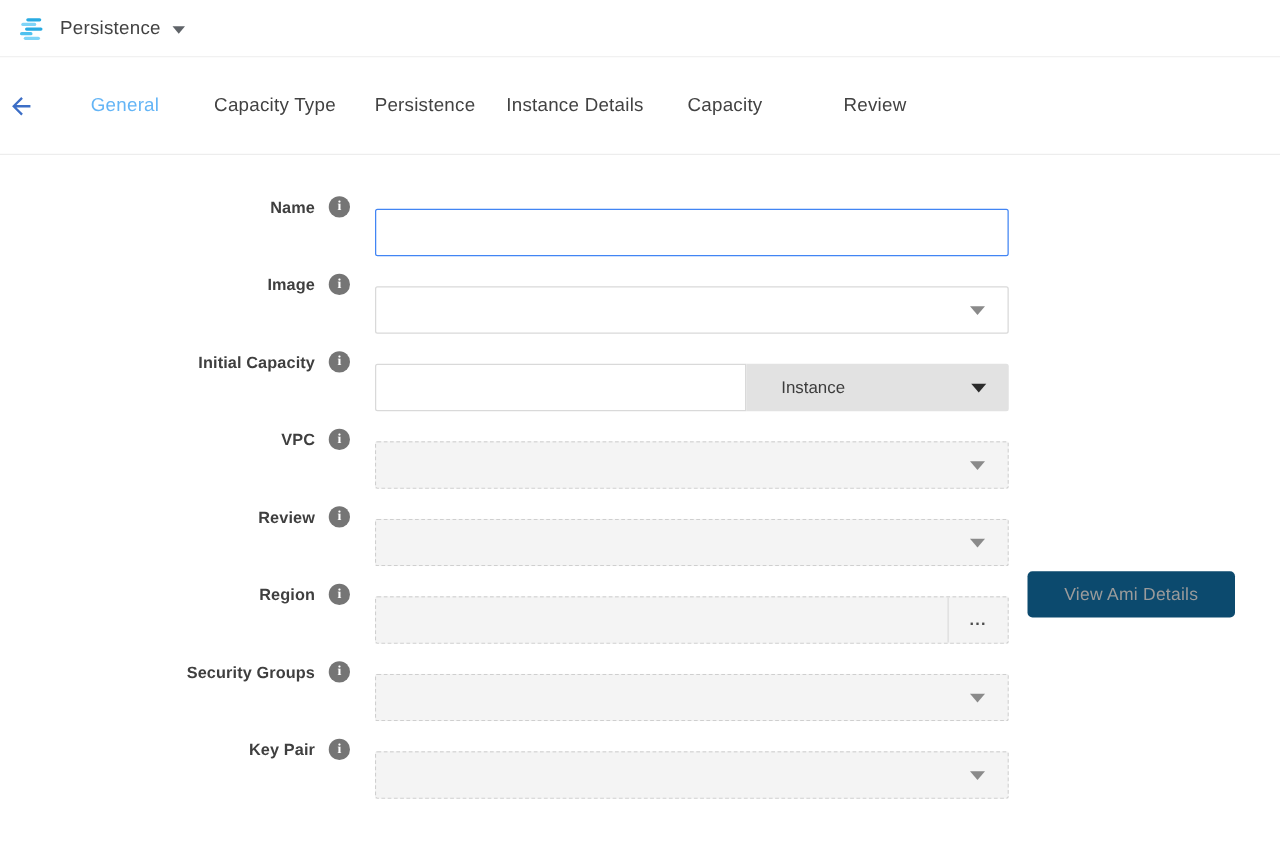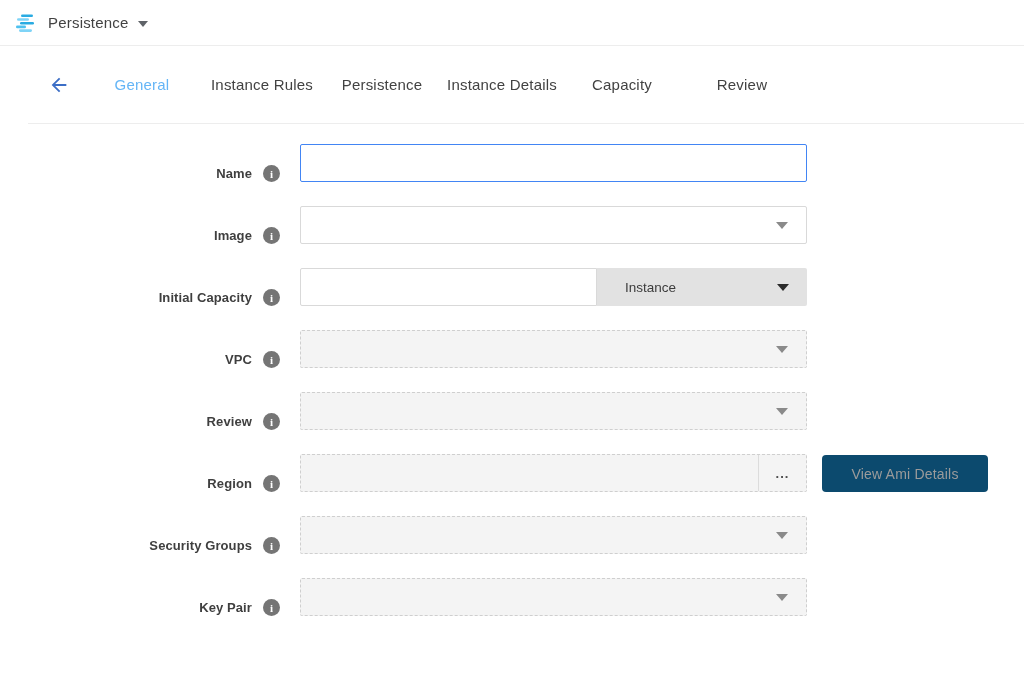--- a/index.html
+++ b/index.html
@@ -13,33 +13,33 @@
   .logo { width:24px; height:24px; margin-right:10px; display:flex; align-items:center; justify-content:center; }
   .app-name { font-size:15px; color:#424242; letter-spacing:.2px; }
   .app-caret {
     width:0; height:0; margin-left:9px; margin-top:2px;
     border-left:5px solid transparent; border-right:5px solid transparent; border-top:6px solid #5f6368;
   }
 
   
   .tabbar {
     height:78px; display:flex; align-items:center; background:#fff;
-    border-bottom:1px solid #ededed; padding-left:18px;margin-left:28px;
+    border-bottom:1px solid #ededed; padding-left:4px;
   }
   .back-btn { width:26px; height:26px; display:flex; align-items:center; justify-content:center; cursor:pointer; }
   .tabs { display:flex; margin-left:10px; }
   .tab {
     width:120px; text-align:center; font-size:15px; color:#424242; cursor:pointer;
     letter-spacing:.2px; white-space:nowrap;
   }
   .tab.active { color:#64b5f6; }
 
   
   .content { padding-top:24px; }
-  .form-row { display:flex; align-items:flex-end; margin-bottom:28px; height:34px; }
+  .form-row { display:flex; align-items:center; margin-bottom:28px; height:34px; }
   .label-col {
     width:300px; display:flex; align-items:center; justify-content:flex-end;
     padding-right:20px; flex-shrink:0;
   }
   .field-label { font-size:13px; font-weight:bold; color:#3f3f3f; letter-spacing:.1px; }
   .info-icon {
     width:17px; height:17px; border-radius:50%; background:#757575; color:#fff;
     font-size:11px; font-weight:bold; font-family:"Liberation Serif", serif;
     display:flex; align-items:center; justify-content:center; margin-left:11px; flex-shrink:0;
   }
@@ -106,21 +106,21 @@
 </div>
 
 <div class="tabbar">
   <span class="back-btn">
     <svg width="22" height="22" viewBox="0 0 24 24">
       <path d="M20 11H7.83l5.59-5.59L12 4l-8 8 8 8 1.41-1.41L7.83 13H20v-2z" fill="#3c6ec6"></path>
     </svg>
   </span>
   <div class="tabs">
     <span class="tab active">General</span>
-    <span class="tab">Instance Rules</span>
+    <span class="tab">Capacity Type</span>
     <span class="tab">Persistence</span>
     <span class="tab">Instance Details</span>
     <span class="tab">Capacity</span>
     <span class="tab">Review</span>
   </div>
 </div>
 
 <div class="content">
 
   <div class="form-row">

